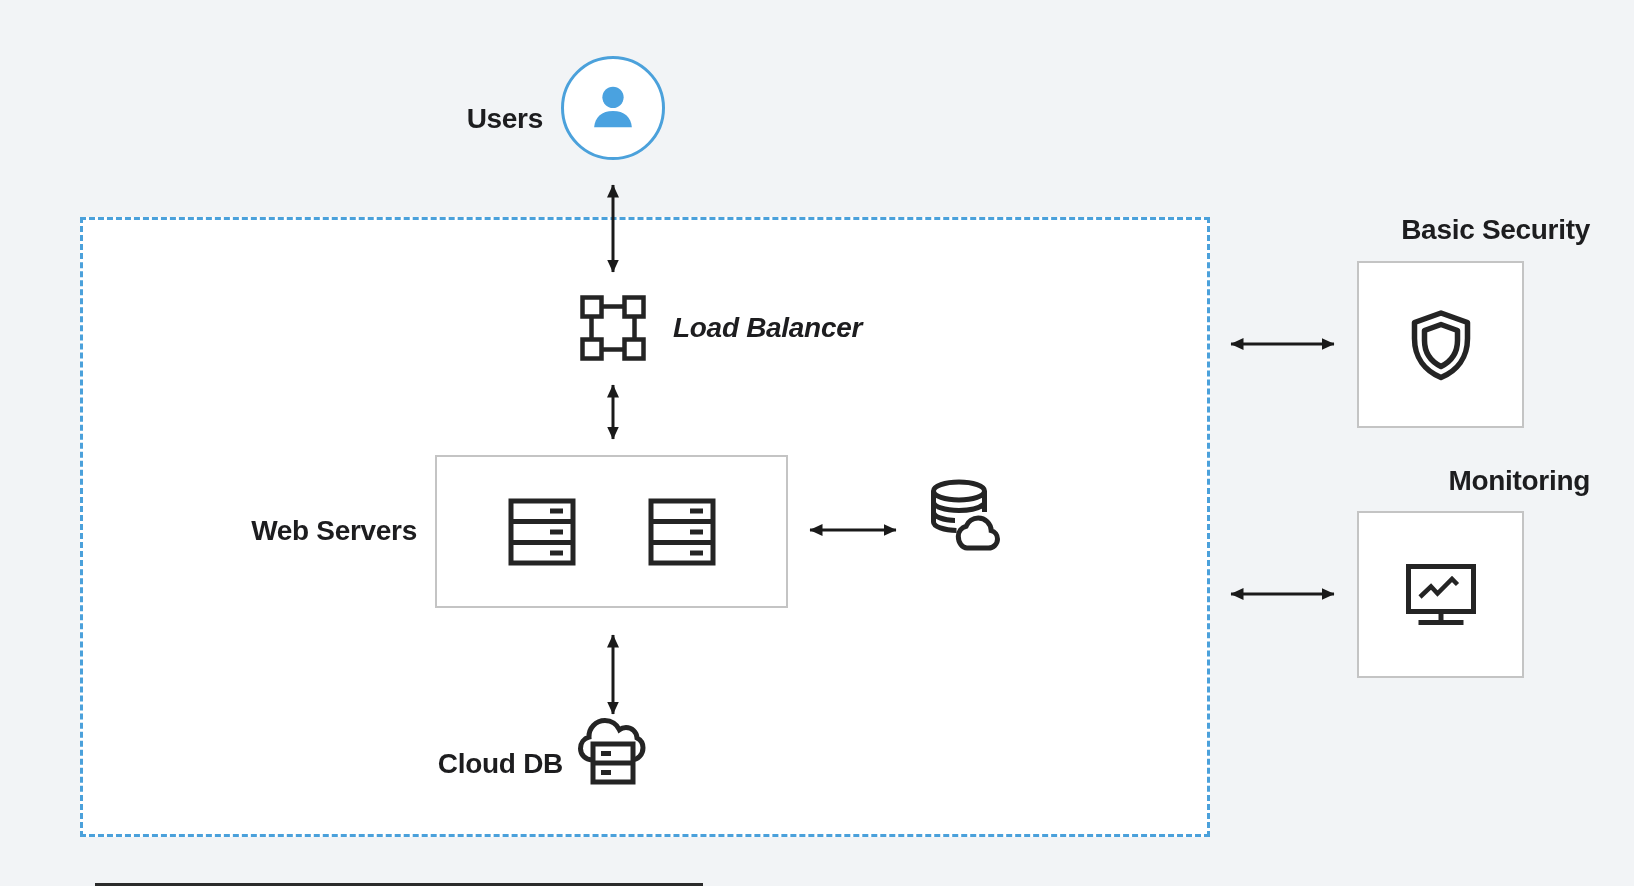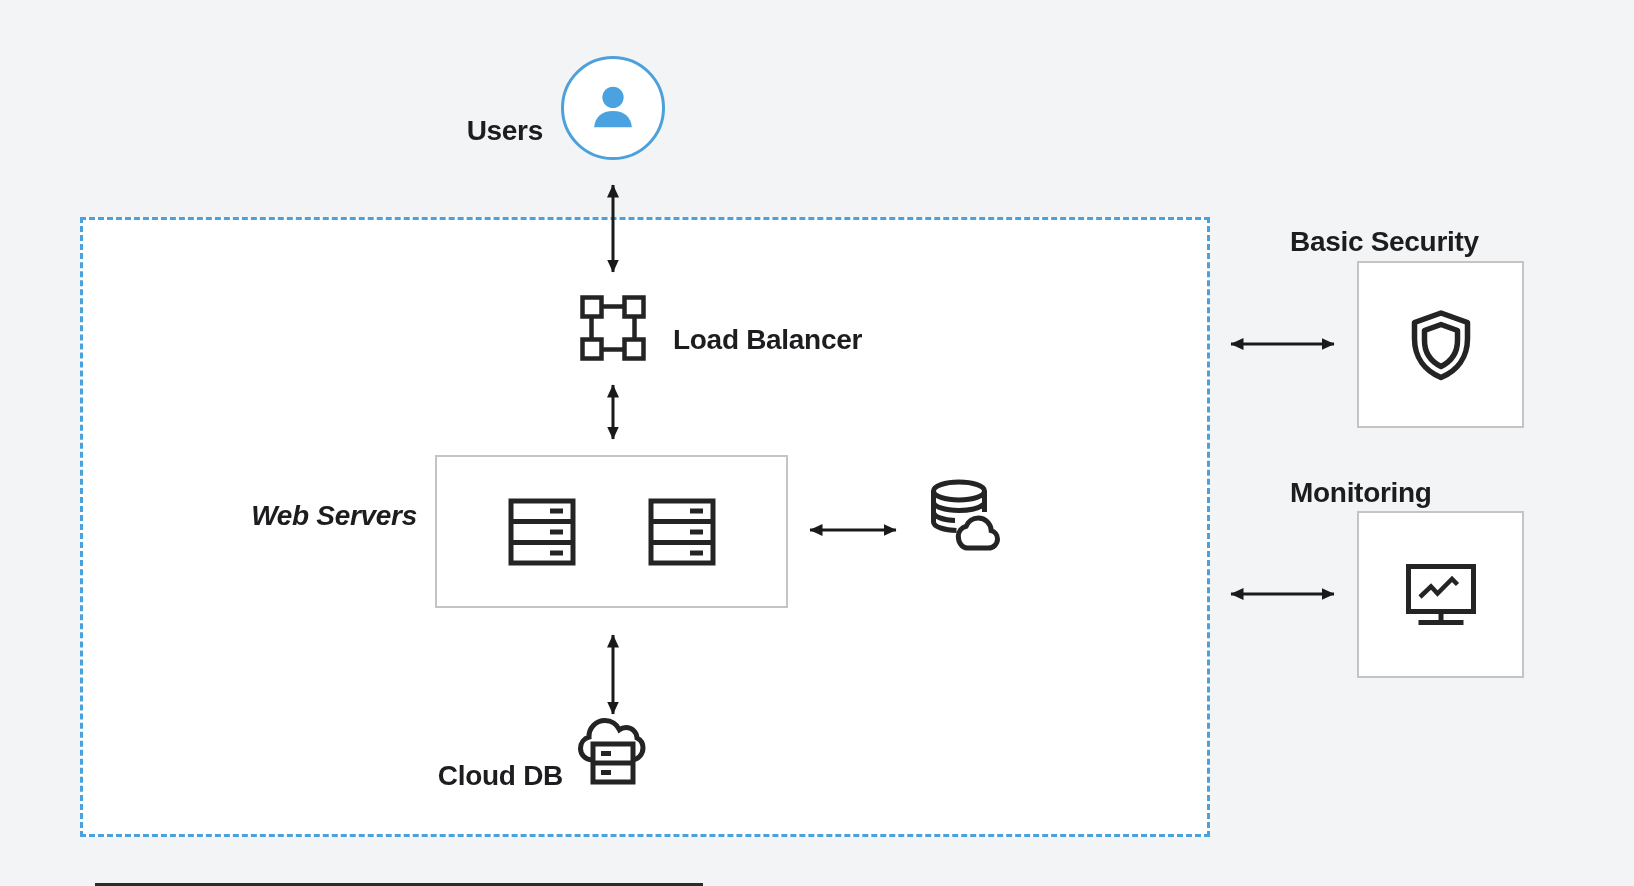--- a/index.html
+++ b/index.html
@@ -37,24 +37,23 @@
     z-index:5;pointer-events:none;
   }
   .node-label{
     position:absolute;
     font-size:28px;line-height:28px;
     font-weight:600;
     letter-spacing:-0.3px;
     color:var(--text);
     z-index:10;
     white-space:nowrap;
-    margin-top:12px;
   }
   .lbl-right{text-align:right;}
-  .lbl-center{text-align:left;}
+  .lbl-center{text-align:right;}
   .users-circle{
     position:absolute;left:561px;top:56px;width:104px;height:104px;
     border:3px solid var(--zone-border);
     border-radius:50%;
     background:#ffffff;
     display:flex;align-items:center;justify-content:center;
     z-index:10;
   }
   .icon-abs{position:absolute;z-index:10;}
   .frame-box{
@@ -105,23 +104,23 @@
 
   <svg class="icon-abs" style="left:578px;top:293px;" width="70" height="70" viewBox="0 0 70 70">
     <g stroke="#242424" stroke-width="4.5" fill="none">
       <rect x="13.5" y="13.5" width="43" height="43"></rect>
       <rect x="4.5" y="4.5" width="19" height="19" fill="#ffffff"></rect>
       <rect x="46.5" y="4.5" width="19" height="19" fill="#ffffff"></rect>
       <rect x="4.5" y="46.5" width="19" height="19" fill="#ffffff"></rect>
       <rect x="46.5" y="46.5" width="19" height="19" fill="#ffffff"></rect>
     </g>
   </svg>
-  <div class="node-label" style="left:673px;top:314px;">Load Balancer</div>
+  <div class="node-label" style="left:673px;top:314px;font-style:italic;">Load Balancer</div>
 
-  <div class="node-label lbl-right" style="right:1217px;top:490px;width:220px;font-style:italic;">Web Servers</div>
+  <div class="node-label lbl-right" style="right:1217px;top:517px;width:220px;">Web Servers</div>
   <div class="frame-box ws-box">
     <svg width="68" height="70" viewBox="0 0 68 70">
       <g stroke="#242424" stroke-width="5" fill="none">
         <rect x="3" y="4" width="62" height="62" fill="#ffffff"></rect>
         <line x1="3" y1="24.5" x2="65" y2="24.5"></line>
         <line x1="3" y1="45.5" x2="65" y2="45.5"></line>
         <line x1="42" y1="14" x2="55" y2="14"></line>
         <line x1="42" y1="35" x2="55" y2="35"></line>
         <line x1="42" y1="56" x2="55" y2="56"></line>
       </g>

